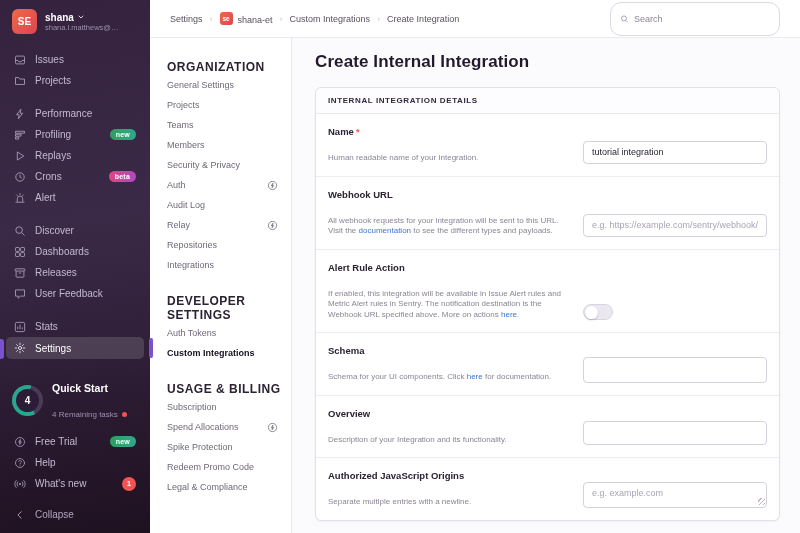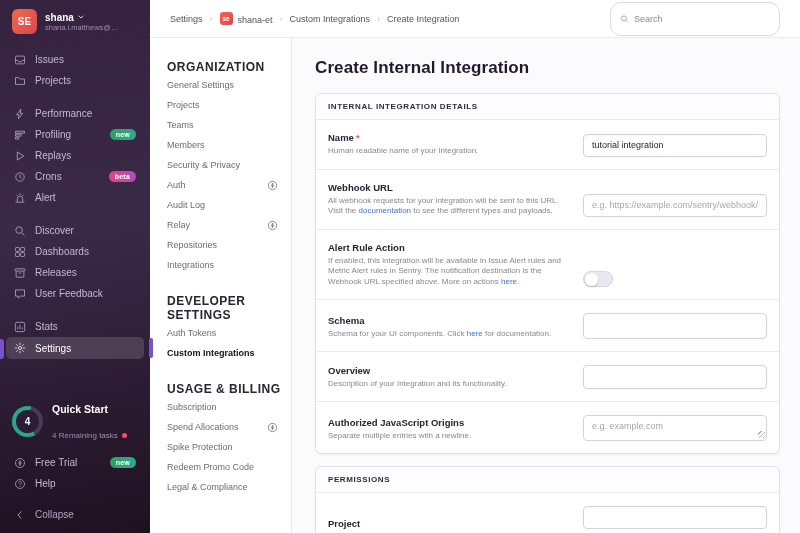--- a/index.html
+++ b/index.html
@@ -60,31 +60,31 @@
   .settings-nav { position:absolute; left:150px; top:38px; bottom:0; width:142px; background:#fff;
     border-right:1px solid #e9e6ee; padding:22px 0 0 17px; }
   .gtitle { font-size:12px; font-weight:bold; letter-spacing:.5px; color:#2b2233; margin:14px 0 6px 0; }
   .settings-nav .gtitle:first-child { margin-top:0; }
   .sitem { height:20px; display:flex; font-size:9px; color:#6f6878; cursor:pointer; }
   .sitem.active { color:#16101f; font-weight:bold; }
   .upsell { margin-left:auto; margin-right:13px; color:#6f6878; }
 
   
   .main { position:absolute; left:292px; top:38px; right:0; bottom:0; padding:14px 20px 0 23px; overflow:hidden; background:#fbfafc; }
-  h1 { font-size:17px; color:#221a2c; margin:6px 0 15px 0; letter-spacing:.1px; }
+  h1 { font-size:17px; color:#221a2c; margin:0 0 15px 0; letter-spacing:.1px; }
   .panel { background:#fff; border:1px solid #e4e0ea; border-radius:6px; box-shadow:0 1px 2px rgba(40,30,60,.05); }
   .panel + .panel { margin-top:12px; }
   .phead { padding:8px 12px; font-size:8px; font-weight:bold; letter-spacing:.6px; color:#322a3c;
     border-bottom:1px solid #eae7ef; background:#fdfcfe; border-radius:6px 6px 0 0; }
   .frow { display:flex; gap:18px; padding:12px; border-bottom:1px solid #edeaf1; align-items:flex-end; }
   .frow:last-child { border-bottom:none; }
   .fmeta { flex:1; min-width:0; }
   .flabel { font-size:9.5px; font-weight:bold; color:#2b2233; }
   .req { color:#e8594a; margin-left:2px; font-size:9px; }
-  .fhelp { font-size:8px; color:#8b8595; line-height:1.32; margin-top:3px; }
+  .fhelp { font-size:8px; color:#8b8595; line-height:1.32; margin-top:16px; }
   .fhelp a, .link { color:#3d74db; text-decoration:none; cursor:pointer; }
   .fctrl { width:184px; flex:none; margin-top:1px; position:relative; }
   .tinput, textarea.tarea, .selectbox { width:100%; border:1px solid #d6d0dd; border-radius:4px;
     font-size:9px; font-family:inherit; color:#2b2233; background:#fff; }
   .tinput { height:23px; padding:0 8px; }
   textarea.tarea { padding:5px 8px; resize:none; display:block; }
   .tinput::placeholder, textarea.tarea::placeholder { color:#aaa4b4; }
   .ta-s { height:26px; } .ta-m { height:24px; }
   .grip { position:absolute; right:2px; bottom:3px; width:7px; height:7px;
     background:repeating-linear-gradient(135deg,transparent 0 2px,#b9b2c2 2px 3px); pointer-events:none; }
@@ -354,20 +354,29 @@
         <span class="badge b-new">new</span>
       </div>
     <div class="nitem">
         <span class="nicon">
           <svg class="i" width="12" height="12">
             <use href="#i-help"></use>
           </svg>
         </span>
         <span>Help</span>
       </div>
+    <div class="nitem">
+        <span class="nicon">
+          <svg class="i" width="12" height="12">
+            <use href="#i-whatsnew"></use>
+          </svg>
+        </span>
+        <span>What's new</span>
+        <span class="badge b-count">1</span>
+      </div>
     <div class="nitem collapse-row">
         <span class="nicon">
           <svg class="i" width="12" height="12">
             <use href="#i-chevleft"></use>
           </svg>
         </span>
         <span>Collapse</span>
       </div>
   </div>
 </aside>

